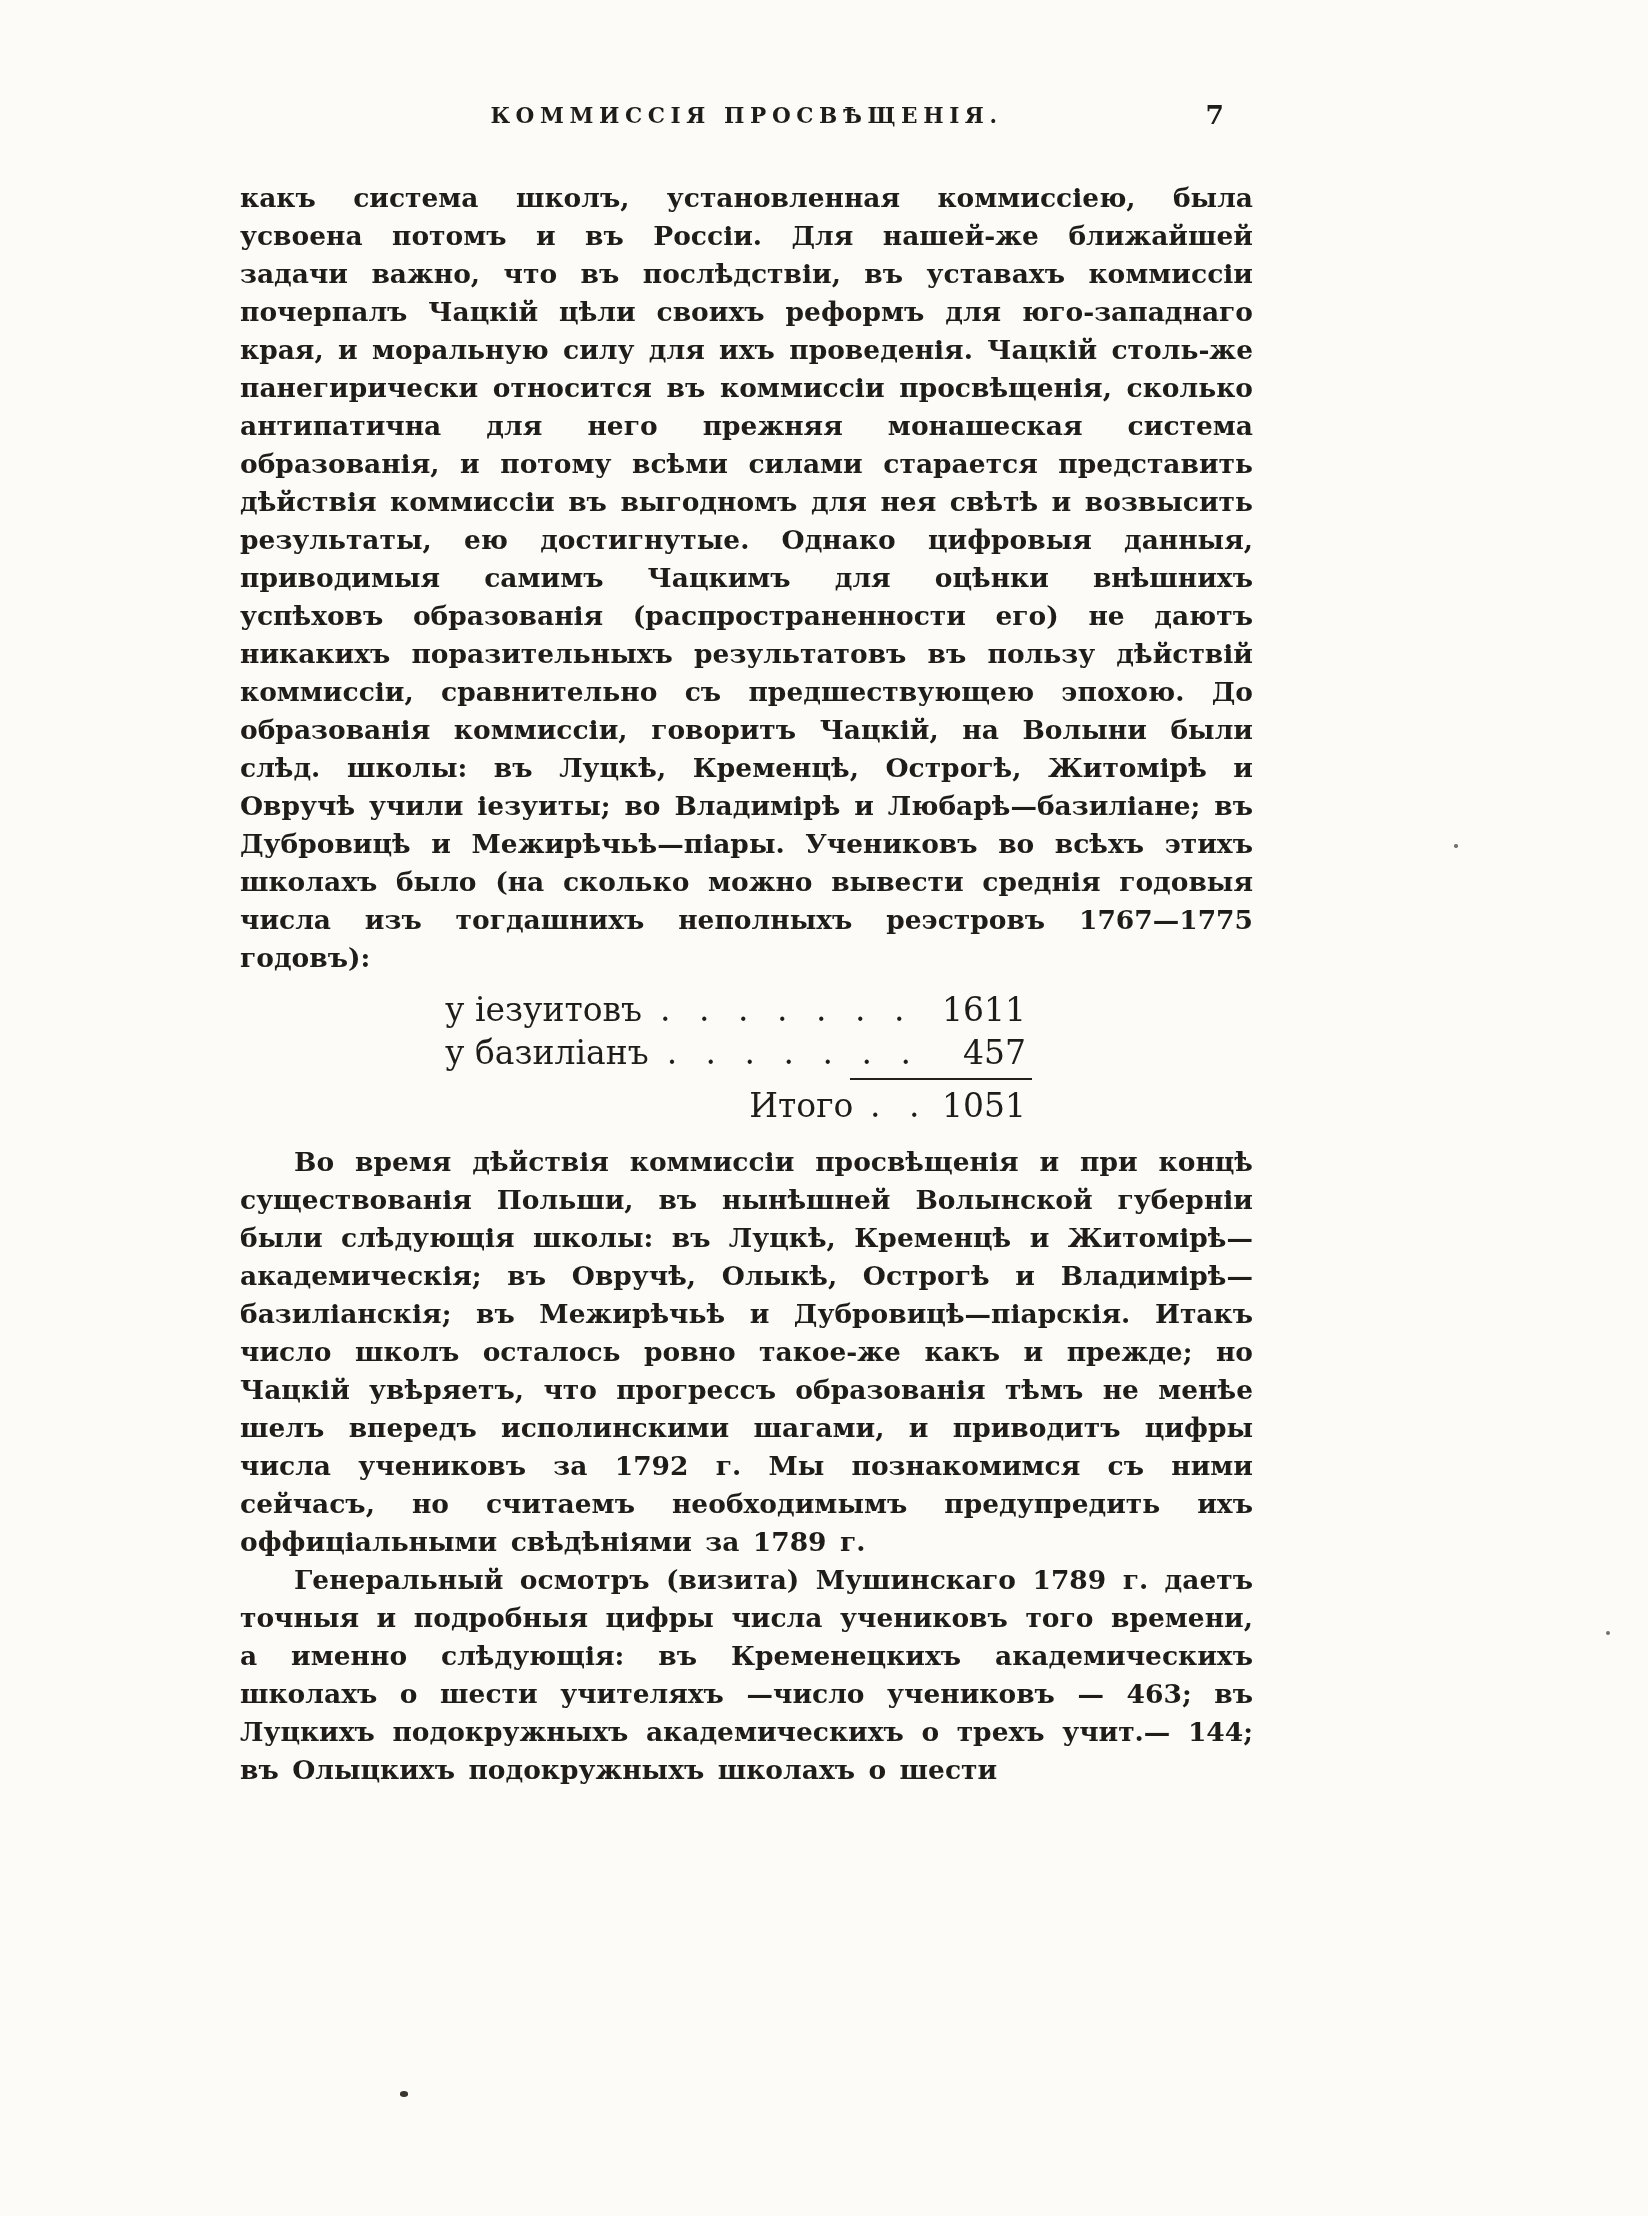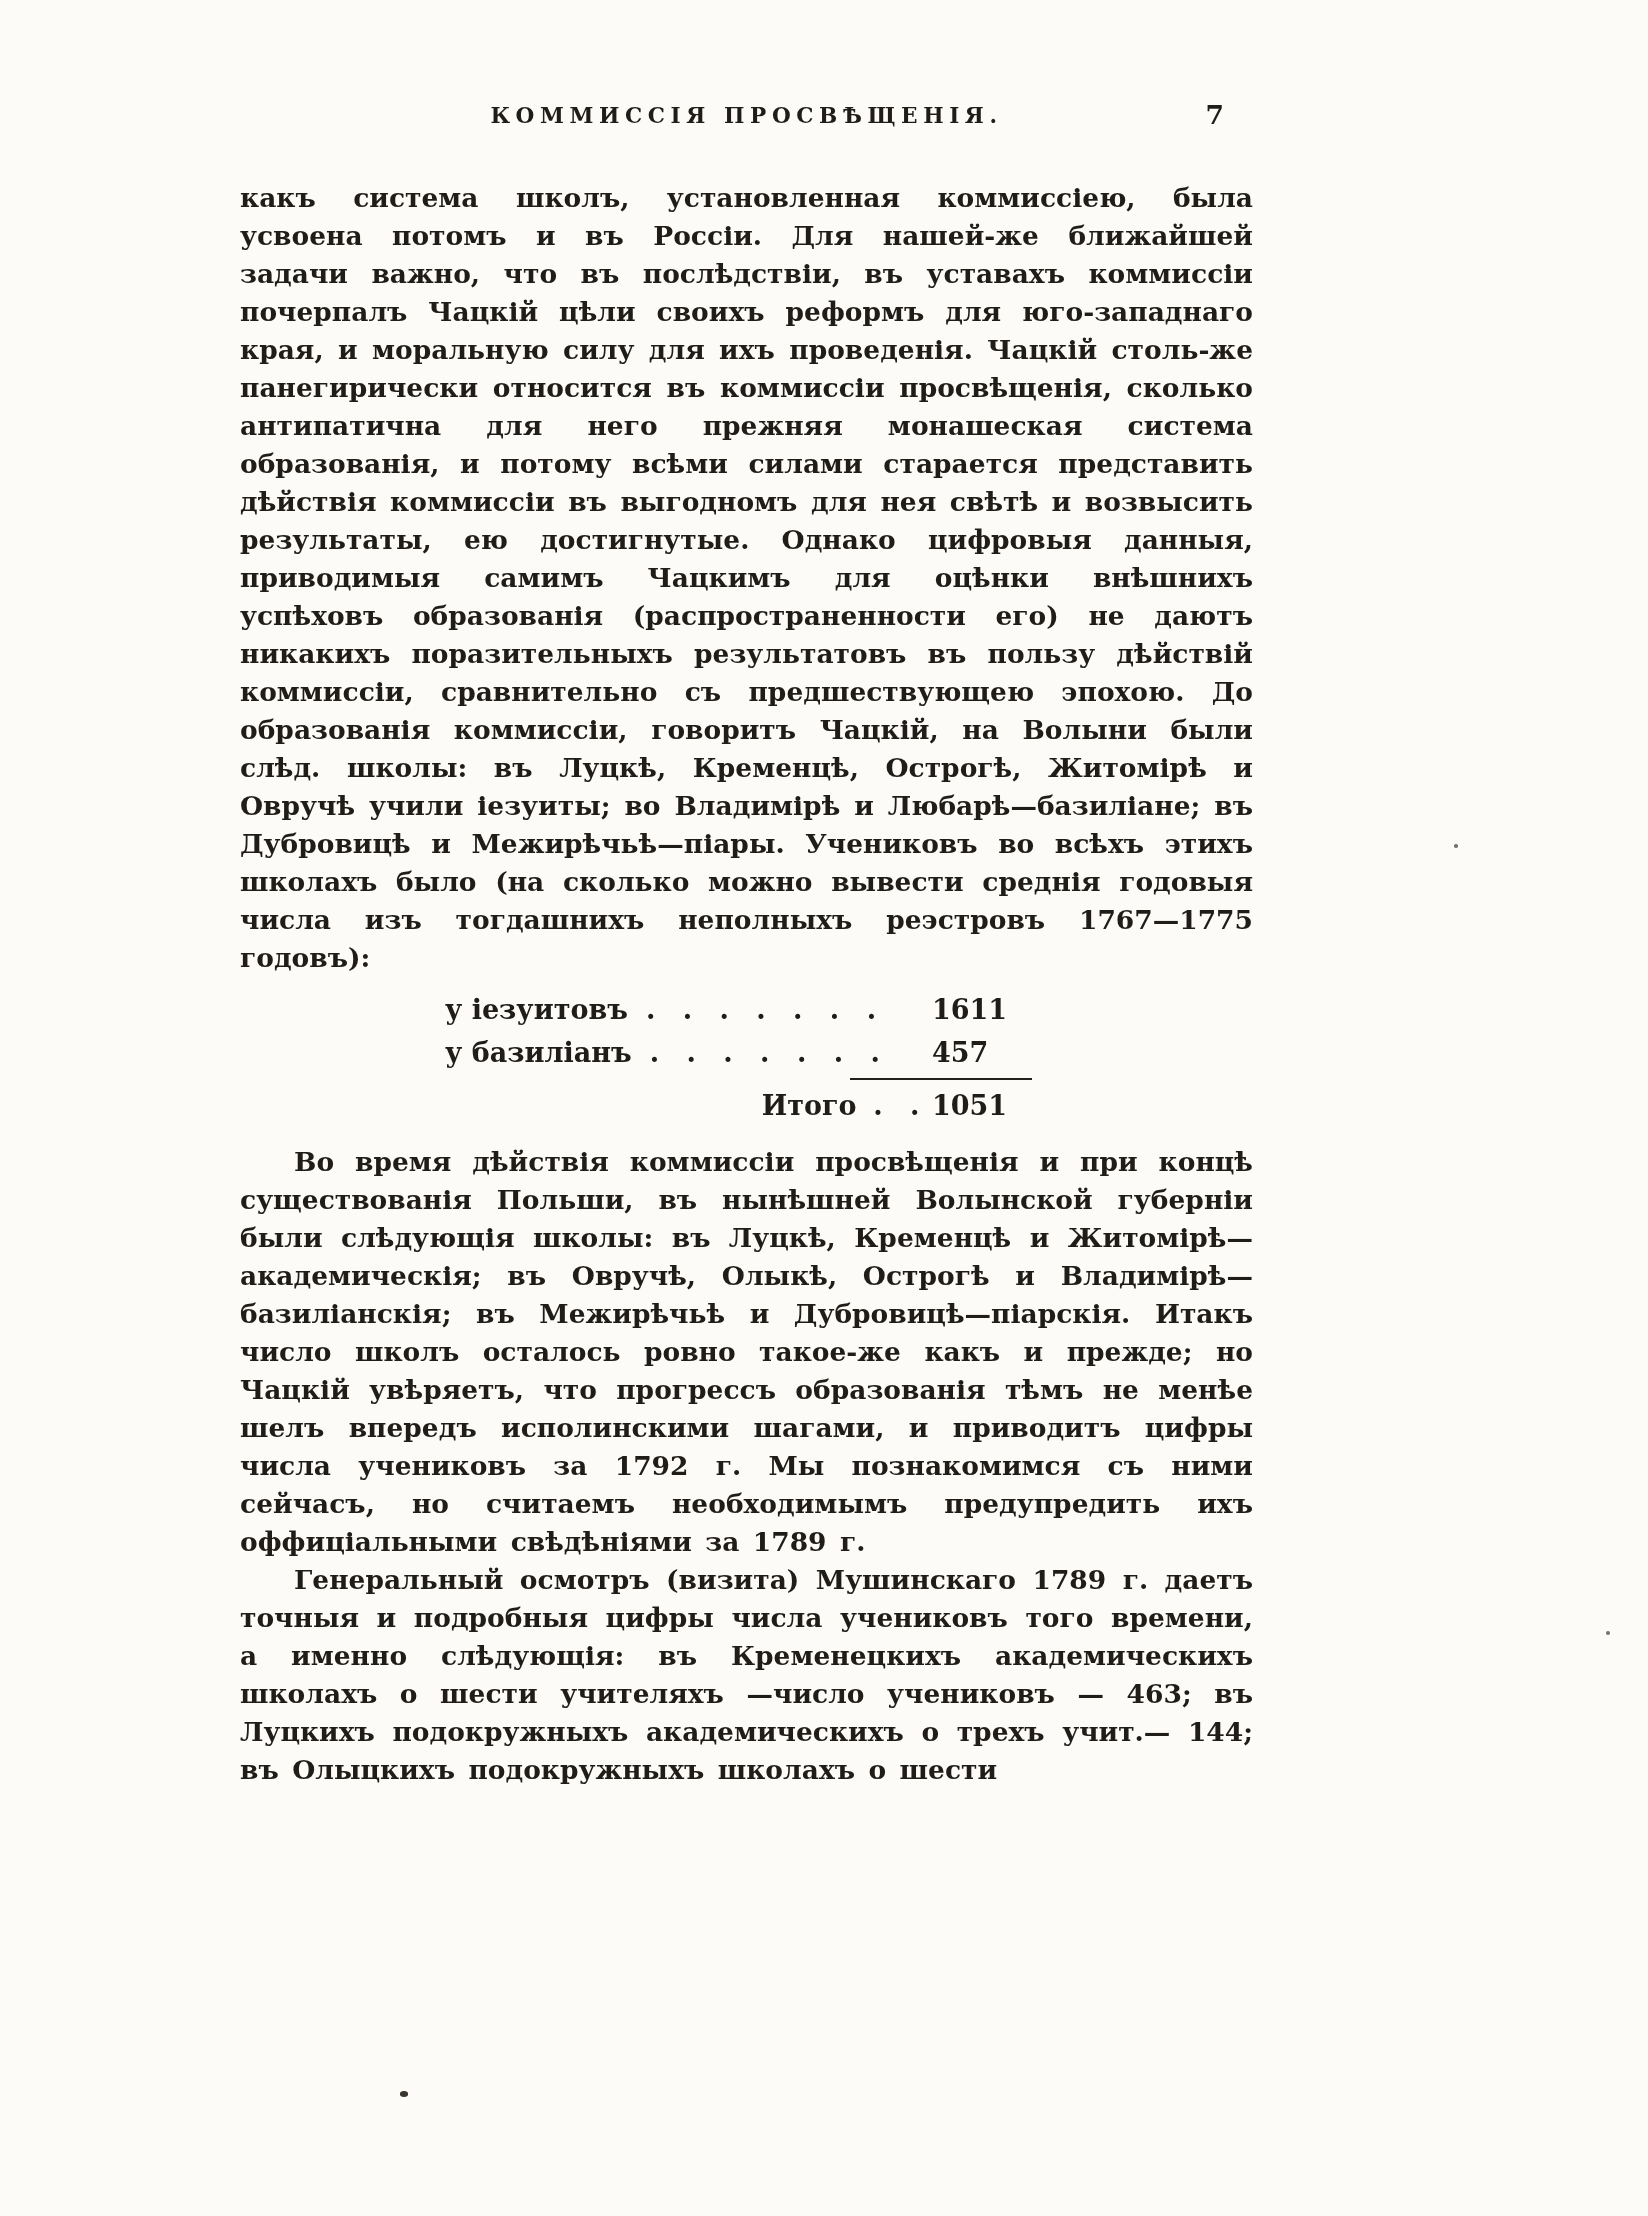--- a/index.html
+++ b/index.html
@@ -50,39 +50,40 @@
     font-weight: 600;
     text-align: justify;
     word-spacing: 4.2px;
   }
   .body-text p.body-par.indent { text-indent: 54px; }
   .italic { }
 
   .count-table {
     width: 581px;
     margin: 11px 0 15.3px 205px;
-    font-size: 27px;
-    font-weight: 700;
+    font-size: 33px;
+    font-weight: 400;
   }
   .trow {
     display: flex;
     align-items: baseline;
     line-height: 43px;
   }
   .tlabel { flex: 0 0 auto; white-space: nowrap; }
   .tdots {
     flex: 1 1 auto;
     padding-left: 18px;
     word-spacing: 18px;
     overflow: hidden;
     white-space: nowrap;
     color: #2a2username62421;
   }
   .tvalue {
     flex: 0 0 94px;
+    text-align: right;
     white-space: nowrap;
   }
   .trule {
     border-top: 2.8px solid #23201c;
     width: 182px;
     margin: 4.2px -5.6px 2.8px auto;
   }
   .trow.total {
     justify-content: flex-end;
     line-height: 45px;

